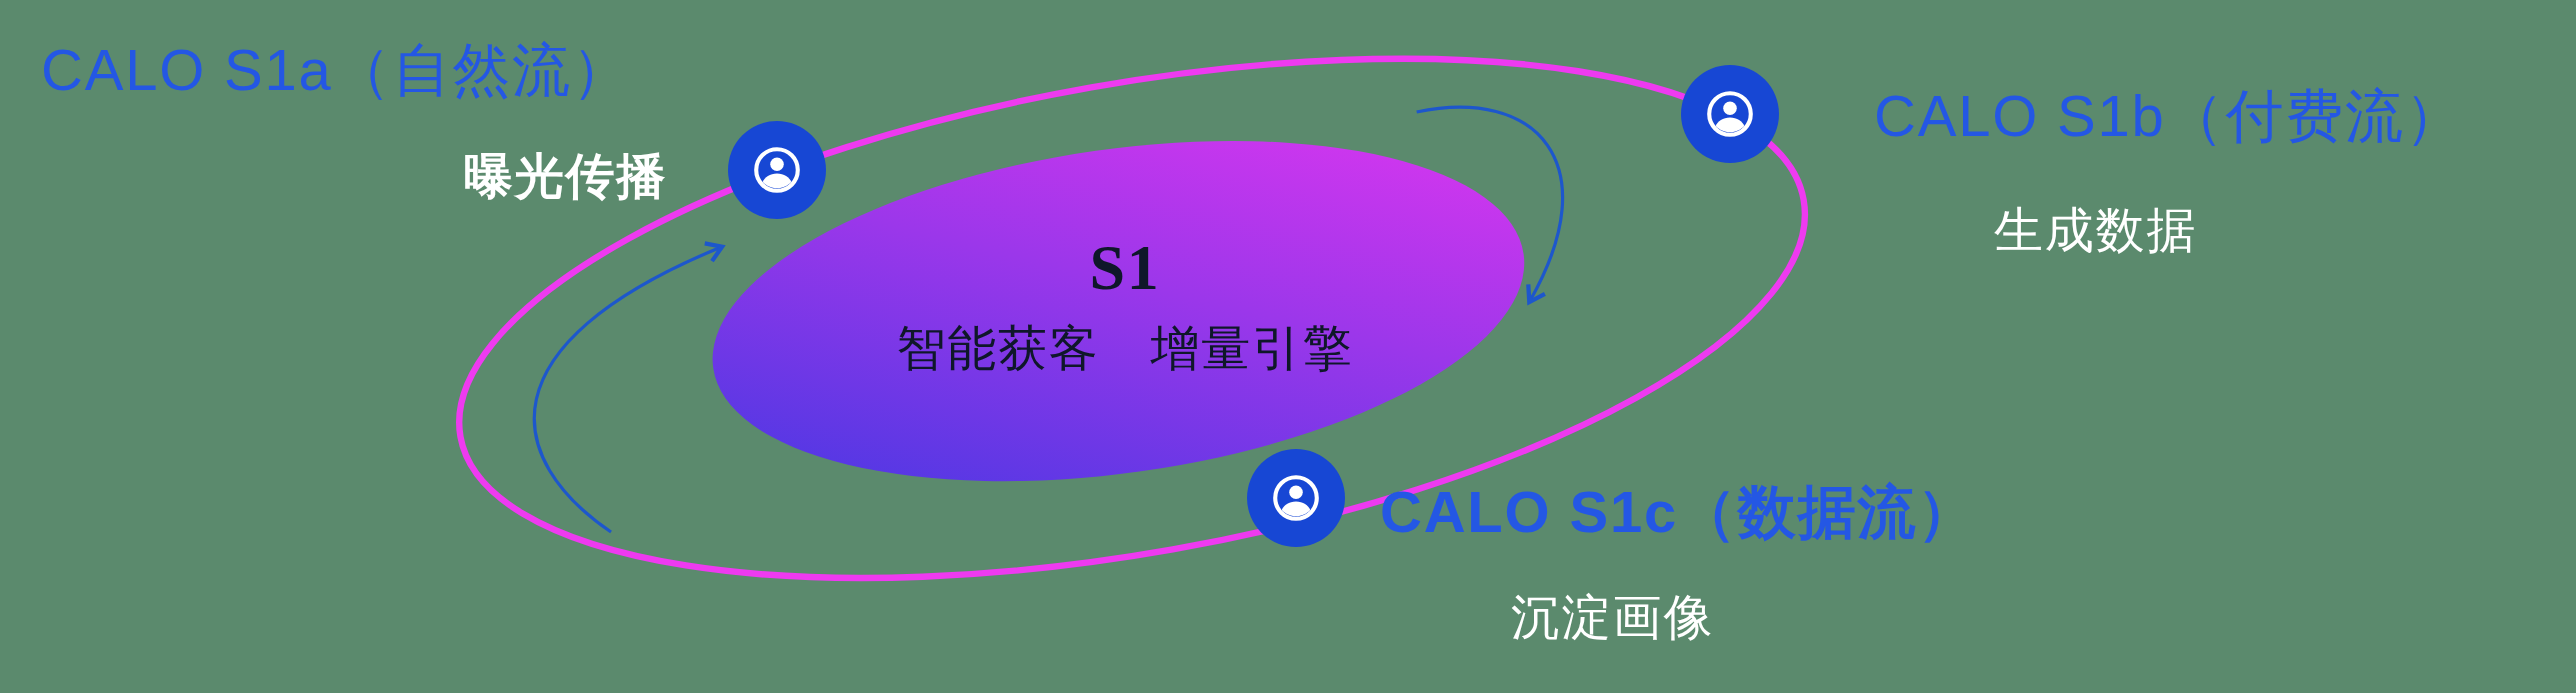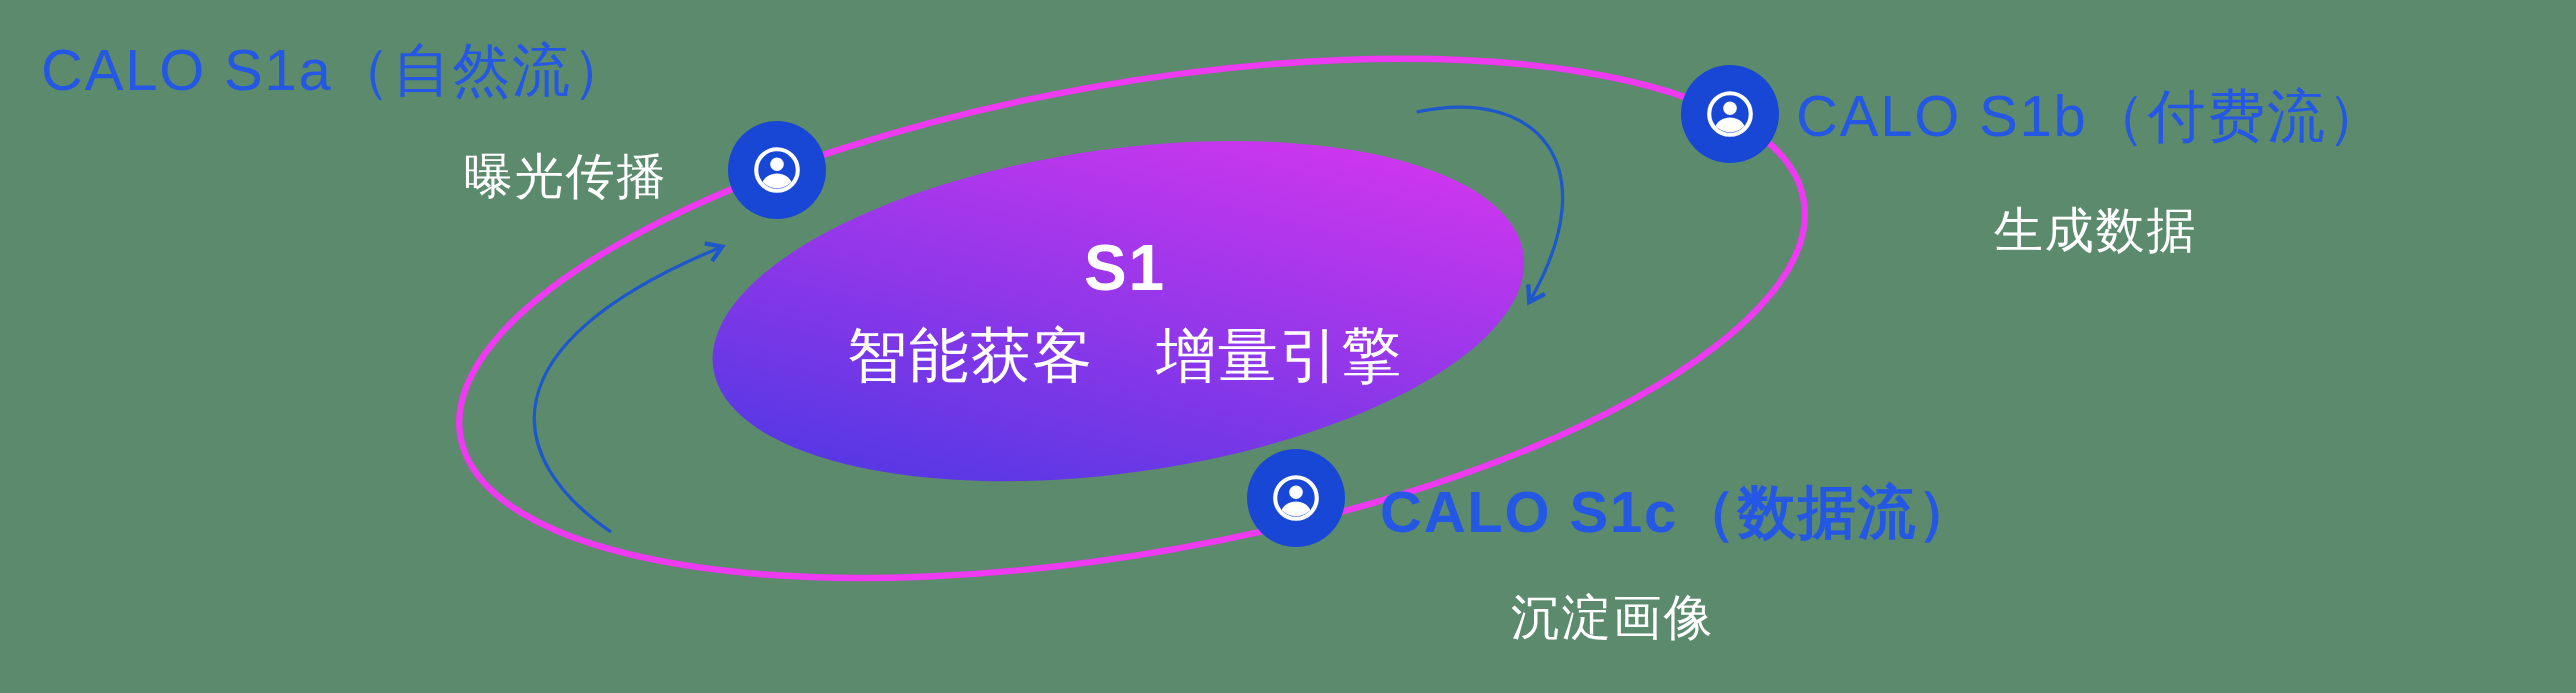--- a/index.html
+++ b/index.html
@@ -37,31 +37,32 @@
     letter-spacing: 1.8px;
     white-space: nowrap;
     line-height: 1.1;
   }
   .core-text {
     position: absolute;
     left: 716px;
     top: 233px;
     width: 818px;
     text-align: center;
-    color: #ffffff;
+    color: #0f172a;
+    font-family: Liberation Serif, serif;
   }
   .core-title {
     font-size: 64px;
     font-weight: 600;
     line-height: 1.1;
     letter-spacing: 1.8px;
   }
   .core-subtitle {
     margin-top: 12.7px;
-    font-size: 60px;
+    font-size: 49px;
     font-weight: 400;
     letter-spacing: 1.8px;
     white-space: nowrap;
   }
   .node-icon {
     position: absolute;
     width: 98px;
     height: 98px;
     border-radius: 50%;
     background: #1747d4;
@@ -119,22 +120,22 @@
 
   <div class="node-icon" style="left:1247px; top:449px;">
     <svg viewBox="0 0 24 24" width="58" height="58">
       <circle cx="12" cy="12" r="8.6" fill="none" stroke="#ffffff" stroke-width="1.7"></circle>
       <circle cx="12" cy="9.6" r="2.8" fill="#ffffff"></circle>
       <path d="M12 13.4c-2.9 0-5.2 1.5-5.9 3.6 1.5 1.6 3.6 2.6 5.9 2.6s4.4-1 5.9-2.6c-.7-2.1-3-3.6-5.9-3.6z" fill="#ffffff"></path>
     </svg>
   </div>
 
   <div class="label-blue" style="left:41px; top:38px;">CALO S1a（自然流）</div>
-  <div class="label-white" style="left:464px; top:150px;">曝光传播</div>
+  <div class="label-white" style="left:464px; top:150px;font-weight:bold;">曝光传播</div>
 
-  <div class="label-blue" style="left:1796px; top:84px;">CALO S1b（付费流）</div>
+  <div class="label-blue" style="left:1874px; top:84px;">CALO S1b（付费流）</div>
   <div class="label-white" style="left:1994px; top:204px;">生成数据</div>
 
   <div class="label-blue" style="left:1380px; top:480px;font-weight:bold;">CALO S1c（数据流）</div>
   <div class="label-white" style="left:1463px; top:591px;margin-left:48px;">沉淀画像</div>
 
 </div>
 
 
 </body></html>

